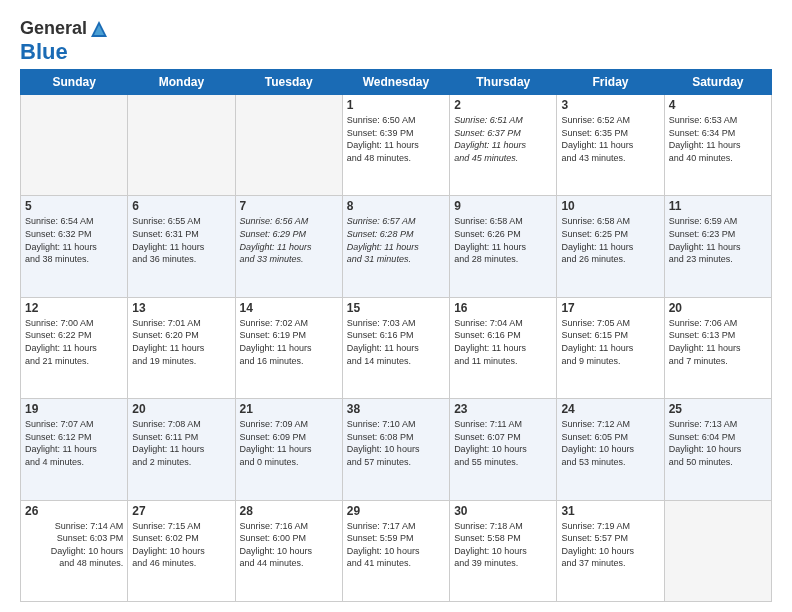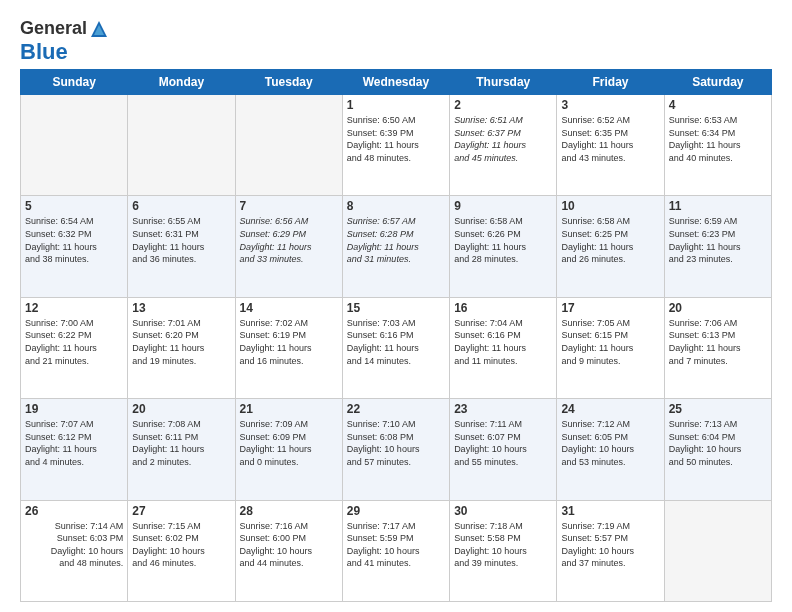--- a/index.html
+++ b/index.html
@@ -281,21 +281,21 @@
 and 2 minutes.</div>
           </td>
           <td>
             <div class="day-num">21</div>
             <div class="day-info" style="white-space: pre-line;">Sunrise: 7:09 AM
 Sunset: 6:09 PM
 Daylight: 11 hours
 and 0 minutes.</div>
           </td>
           <td>
-            <div class="day-num">22</div>
+            <div class="day-num">38</div>
             <div class="day-info" style="white-space: pre-line;">Sunrise: 7:10 AM
 Sunset: 6:08 PM
 Daylight: 10 hours
 and 57 minutes.</div>
           </td>
           <td>
             <div class="day-num">23</div>
             <div class="day-info" style="white-space: pre-line;">Sunrise: 7:11 AM
 Sunset: 6:07 PM
 Daylight: 10 hours

